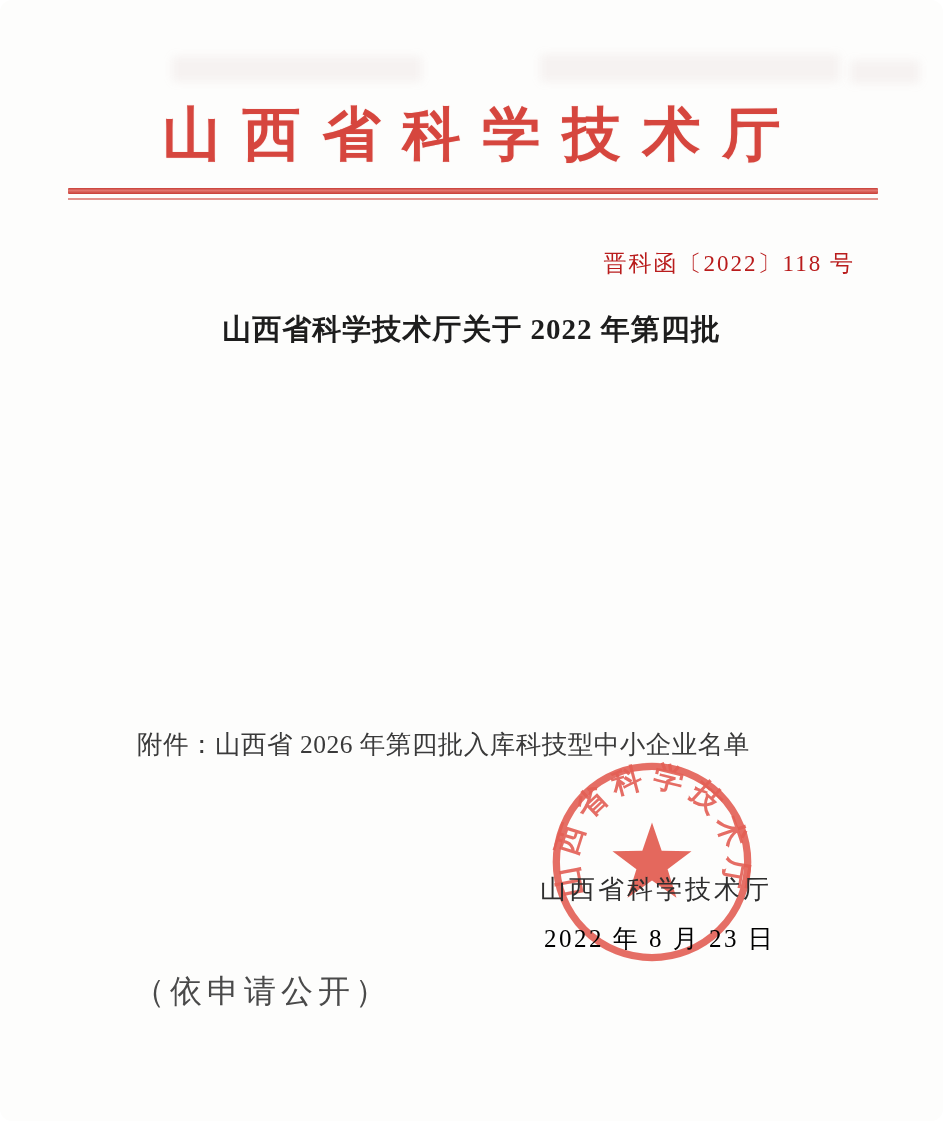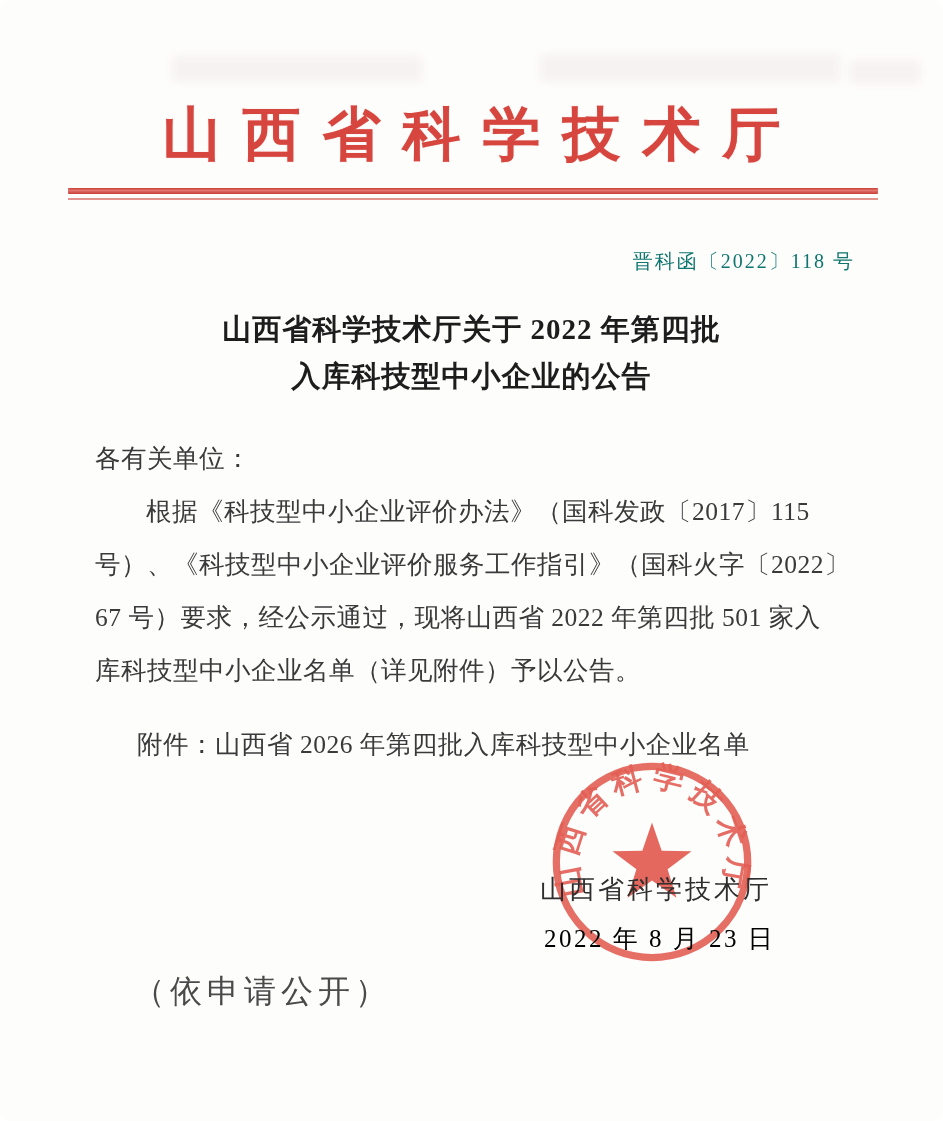--- a/index.html
+++ b/index.html
@@ -58,22 +58,22 @@
     left: 68px;
     width: 810px;
     height: 2px;
     background: #e2938d;
   }
 
   .doc-number {
     position: absolute;
     top: 248px;
     right: 88px;
-    font-size: 20px;
-    color: #0f766e;
+    font-size: 23px;
+    color: #b91c1c;
     letter-spacing: 2px;
     white-space: nowrap;
   }
 
   .doc-title {
     position: absolute;
     top: 306px;
     left: 0;
     width: 100%;
     text-align: center;
@@ -165,30 +165,22 @@
   <div class="ghost g3"></div>
 
   <div class="agency-header">山西省科学技术厅</div>
   <div class="red-rule-main"></div>
   <div class="red-rule-thin"></div>
 
   <div class="doc-number">晋科函〔2022〕118 号</div>
 
   <div class="doc-title">
     <div>山西省科学技术厅关于 2022 年第四批</div>
-    <div>入库科技型中小企业的公告</div>
   </div>
 
-  <div class="body-block">
-    <div class="body-line">各有关单位：</div>
-    <div class="body-line indent">根据《科技型中小企业评价办法》（国科发政〔2017〕115</div>
-    <div class="body-line">号）、《科技型中小企业评价服务工作指引》（国科火字〔2022〕</div>
-    <div class="body-line">67 号）要求，经公示通过，现将山西省 2022 年第四批 501 家入</div>
-    <div class="body-line">库科技型中小企业名单（详见附件）予以公告。</div>
-  </div>
 
   <div class="attachment-line">附件：山西省 2026 年第四批入库科技型中小企业名单</div>
 
   <svg class="seal" viewBox="0 0 200 200" xmlns="http://www.w3.org/2000/svg">
     <circle cx="100" cy="100" r="92" fill="none" stroke="#e1493d" stroke-width="7" opacity="0.9"></circle>
     <polygon opacity="0.92" fill="#df4437" points="100,62 109.3,89.2 138,89.6 115,106.9 123.5,134.4 100,117.8 76.5,134.4 85,106.9 62,89.6 90.7,89.2"></polygon>
     <defs>
       <path id="sealArc" d="M 37.6 136 A 72 72 0 1 1 159 141.3" fill="none"></path>
     </defs>
     <text class="seal-ring-text" opacity="0.9">

